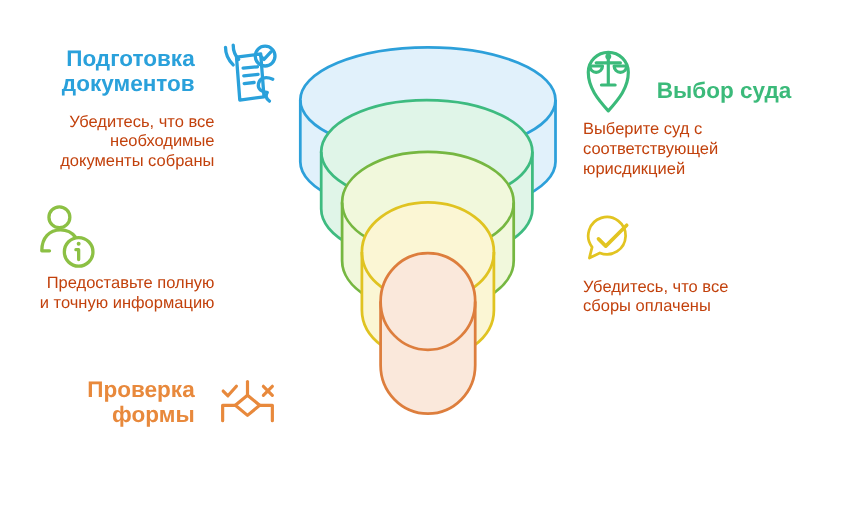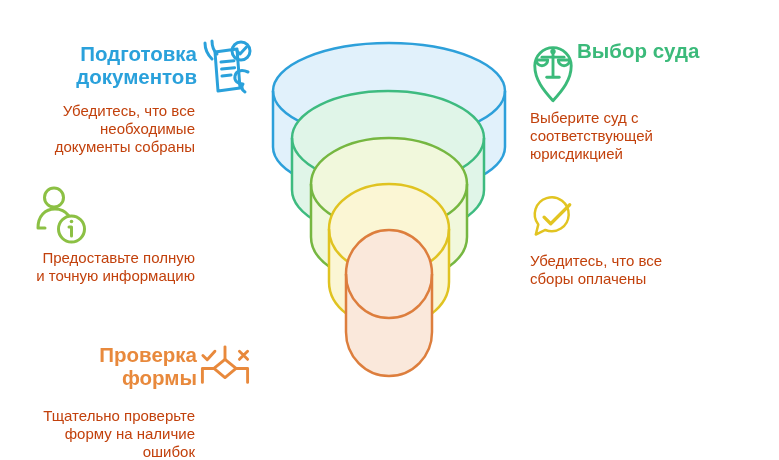--- a/index.html
+++ b/index.html
@@ -4,23 +4,23 @@
 <style>
   html,body{margin:0;padding:0;background:#ffffff;}
   .canvas{
     position:relative;width:779px;height:460px;background:#ffffff;
     font-family:"Liberation Sans",sans-serif;overflow:hidden;
   }
   .funnel{position:absolute;left:0;top:0;}
   .step{position:absolute;}
   .step-left{left:35px;width:217px;}
   .step-right{left:530px;width:238px;}
-  .step-head{display:flex;gap:1px;}
+  .step-head{display:flex;gap:21px;}
   .step-left .step-head{align-items:flex-start;}
-  .step-right .step-head{}
+  .step-right .step-head{align-items:flex-end;}
   .step-title{
     margin:0;font-size:20.5px;line-height:1.1;font-weight:bold;
     white-space:pre-line;color:var(--accent);
   }
   .step-left .step-title{flex:1;text-align:right;margin-top:5px;}
   .step-right .step-title{margin-bottom:9px;}
   .step-icon{color:var(--accent);flex:0 0 auto;display:block;}
   .step-icon svg{display:block;}
   .step-desc{
     margin:0;font-size:15px;line-height:1.2;color:#c2410c;white-space:pre-line;
@@ -110,23 +110,20 @@
         <svg width="54" height="50" viewBox="0 0 56 52" fill="none" stroke="currentColor" stroke-width="3" stroke-linecap="round" stroke-linejoin="round">
           <path d="M28 4 V17"></path>
           <path d="M28 17 l11.5 9.5 l-11.5 9.5 l-11.5 -9.5 Z"></path>
           <path d="M4.5 41 V26.5 H16.5"></path>
           <path d="M39.5 26.5 H51.5 V41"></path>
           <path d="M5 13 l4.5 4.5 l8 -9"></path>
           <path d="M43 8.5 l8.5 8.5 m0 -8.5 l-8.5 8.5"></path>
         </svg>
       </span>
     </div>
-    <p class="step-desc">Тщательно проверьте
-форму на наличие
-ошибок</p>
   </div>
 
   <div class="step step-right pos-r1" style="--accent: #3BBA7A;">
     <div class="step-head">
       <span class="step-icon">
         <svg width="46" height="64" viewBox="0 0 48 66" fill="none" stroke="currentColor" stroke-width="3" stroke-linecap="round" stroke-linejoin="round">
           <path d="M24 63 C14 52 5 41 5 26.5 A19 19 0 0 1 43 26.5 C43 41 34 52 24 63 Z"></path>
           <circle cx="24" cy="11.5" r="2.8" fill="currentColor" stroke="none"></circle>
           <path d="M24 14 V38"></path>
           <path d="M12.5 17.5 H35.5"></path>

